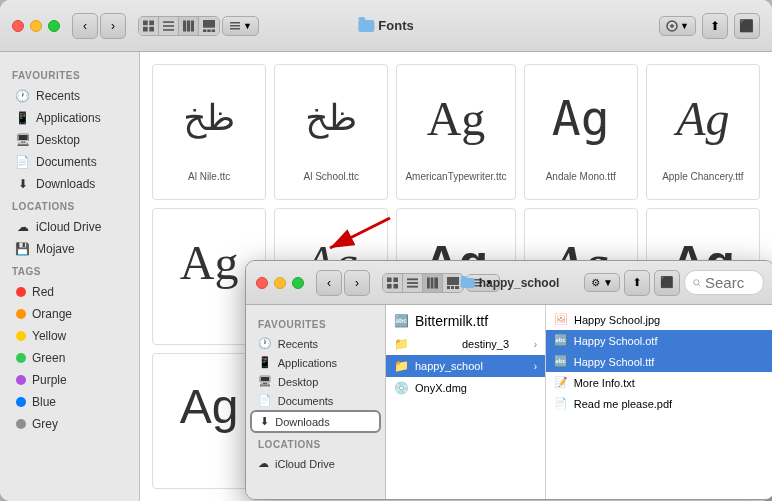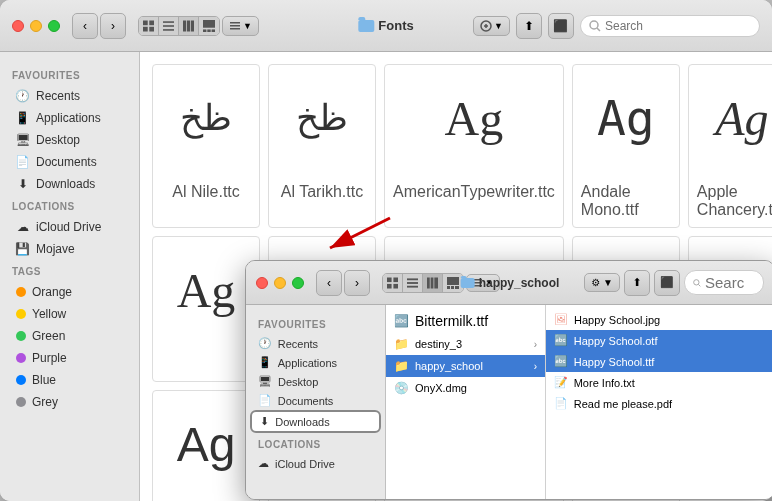--- a/index.html
+++ b/index.html
@@ -154,24 +154,24 @@
     }
 
     .font-preview {
       width: 90px; height: 90px;
       display: flex; align-items: center; justify-content: center;
       font-size: 48px;
       color: #333;
     }
 
     .font-name {
-      font-size: 16px;
+      font-size: 10px;
       color: #555;
       text-align: left;
-      margin-top: 20px;
+      margin-top: 8px;
     }
 
     
     .finder-window-2 {
       position: absolute;
       top: 260px; left: 245px;
       width: 530px; height: 240px;
       background: #f0f0f0;
       border-radius: 10px;
       overflow: hidden;
@@ -344,27 +344,20 @@
       <div class="dropdown-btn">
         <svg width="12" height="12" viewBox="0 0 12 12" fill="#555">
             <circle cx="6" cy="6" r="5" fill="none" stroke="#555" stroke-width="1.5"></circle>
             <line x1="4" y1="6" x2="8" y2="6" stroke="#555" stroke-width="1.5"></line>
             <line x1="6" y1="4" x2="6" y2="8" stroke="#555" stroke-width="1.5"></line>
           </svg>
         <span style="font-size:9px;">▼</span>
       </div>
       <div class="share-btn">⬆</div>
       <div class="share-btn">⬛</div>
-      <div class="search-box">
-        <svg width="12" height="12" viewBox="0 0 12 12" fill="none" stroke="#aaa" stroke-width="1.5">
-            <circle cx="5" cy="5" r="4"></circle>
-            <line x1="8" y1="8" x2="11" y2="11"></line>
-          </svg>
-        <input type="text" placeholder="Search" style="">
-      </div>
     </div>
   </div>
 
   <div class="finder-body">
 
     <div class="sidebar">
       <div class="sidebar-section-title">Favourites</div>
 
       <div class="sidebar-item">
         <div class="sidebar-icon">🕐</div>
@@ -392,20 +385,24 @@
         <div class="sidebar-icon">☁</div>
         <span>iCloud Drive</span>
       </div>
       <div class="sidebar-item">
         <div class="sidebar-icon">💾</div>
         <span>Mojave</span>
       </div>
 
       <div class="sidebar-section-title">Tags</div>
       <div class="sidebar-item">
+        <div class="tag-dot" style="background:#ff3b30;"></div>
+        <span>Red</span>
+      </div>
+      <div class="sidebar-item">
         <div class="tag-dot" style="background:#ff9500;"></div>
         <span>Orange</span>
       </div>
       <div class="sidebar-item">
         <div class="tag-dot" style="background:#ffcc00;"></div>
         <span>Yellow</span>
       </div>
       <div class="sidebar-item">
         <div class="tag-dot" style="background:#34c759;"></div>
         <span>Green</span>
@@ -425,21 +422,21 @@
     </div>
 
     <div class="font-grid">
 
       <div class="font-item">
         <div class="font-preview" style="font-size:36px;">ظخ</div>
         <div class="font-name">Al Nile.ttc</div>
       </div>
       <div class="font-item">
         <div class="font-preview" style="font-size:36px;">ظخ</div>
-        <div class="font-name">Al Tarikh.ttc</div>
+        <div class="font-name">Al School.ttc</div>
       </div>
       <div class="font-item">
         <div class="font-preview" style="font-family:Georgia,serif;">Ag</div>
         <div class="font-name">AmericanTypewriter.ttc</div>
       </div>
       <div class="font-item">
         <div class="font-preview" style="font-family:monospace;">Ag</div>
         <div class="font-name">Andale Mono.ttf</div>
       </div>
 
@@ -608,21 +605,21 @@
 
     <div class="file-list-panel">
 
       <div class="file-item">
         <span style="color:#5570e0;font-size:12px;">🔤</span>
         <span style="font-size:14px;">Bittermilk.ttf</span>
       </div>
 
       <div class="file-item">
         <span style="color:#7eb8e8;font-size:12px;">📁</span>
-        <span style="font-size:11px;">destiny_3</span>
+        <span style="font-size:11px;margin-left:47px;">destiny_3</span>
         <span class="chevron">›</span>
       </div>
 
       <div class="file-item" style="background:#3d7bd4;color:white;">
         <span style="font-size:12px;">📁</span>
         <span style="font-size:11px;">happy_school</span>
         <span style="margin-left:auto;font-size:10px;color:white;">›</span>
       </div>
 
       <div class="file-item">

